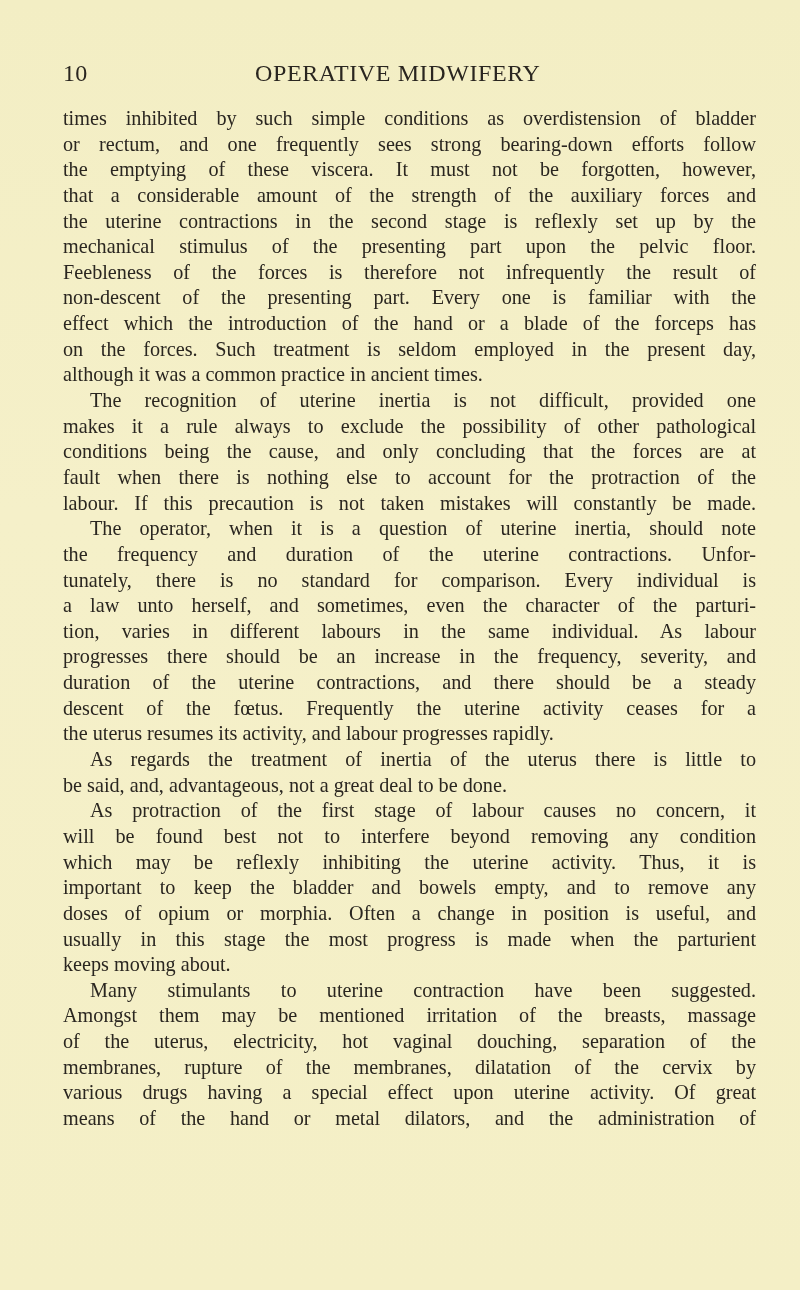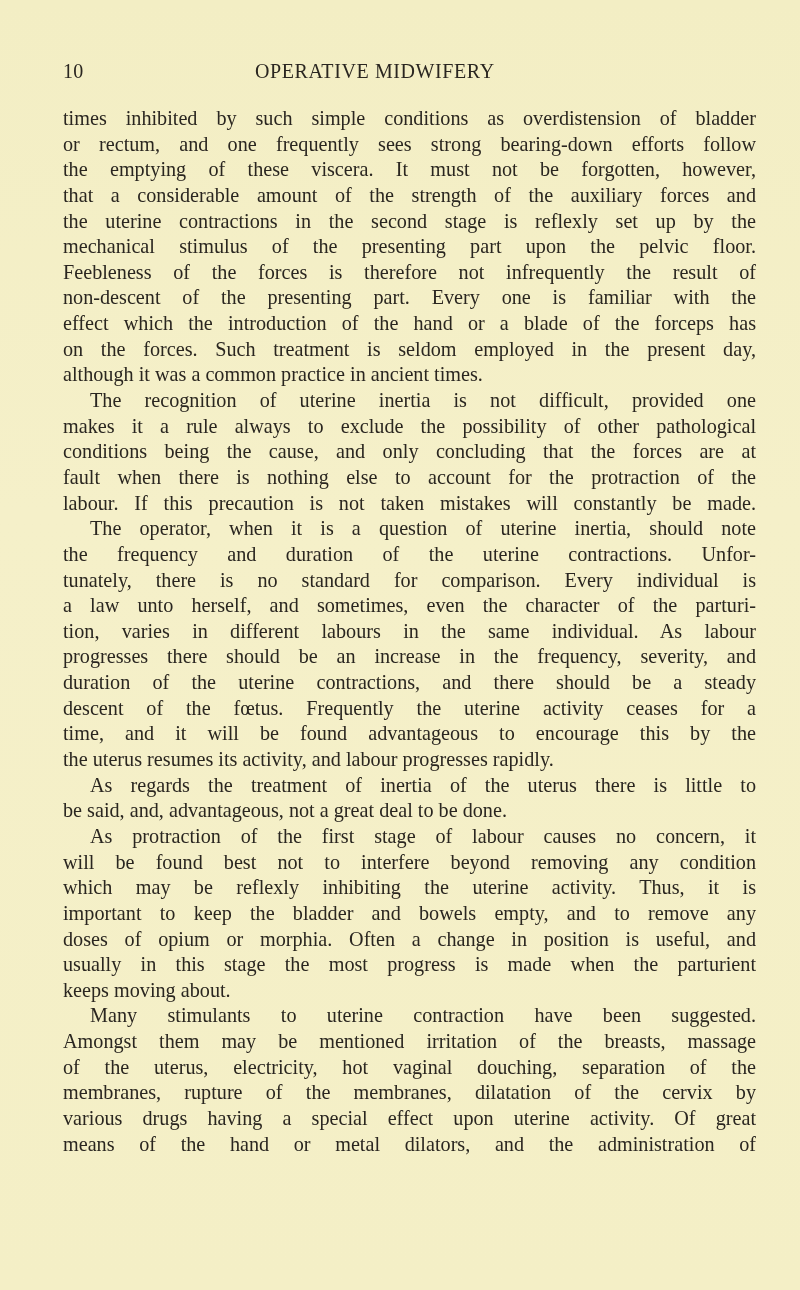--- a/index.html
+++ b/index.html
@@ -18,21 +18,21 @@
     left: 63px;
     top: 0;
     width: 693px;
   }
   .running-head {
     position: absolute;
     top: 60px;
     left: 0;
     width: 693px;
     height: 28px;
-    font-size: 20px;
+    font-size: 24px;
     letter-spacing: 0.3px;
   }
   .page-number {
     position: absolute;
     left: 0;
     top: 0;
   }
   .running-title {
     position: absolute;
     left: 192px;
@@ -90,21 +90,20 @@
     <span class="line">labour.  If this precaution is not taken mistakes will constantly be made.</span>
 
     <span class="line indent">The operator, when it is a question of uterine inertia, should note</span>
     <span class="line">the frequency and duration of the uterine contractions.  Unfor-</span>
     <span class="line">tunately, there is no standard for comparison.  Every individual is</span>
     <span class="line">a law unto herself, and sometimes, even the character of the parturi-</span>
     <span class="line">tion, varies in different labours in the same individual.  As labour</span>
     <span class="line">progresses there should be an increase in the frequency, severity, and</span>
     <span class="line">duration of the uterine contractions, and there should be a steady</span>
     <span class="line">descent of the fœtus.  Frequently the uterine activity ceases for a</span>
-    <span class="line">time, and it will be found advantageous to encourage this by the</span>
     <span class="line last">the uterus resumes its activity, and labour progresses rapidly.</span>
 
     <span class="line indent">As regards the treatment of inertia of the uterus there is little to</span>
     <span class="line last">be said, and, advantageous, not a great deal to be done.</span>
 
     <span class="line indent">As protraction of the first stage of labour causes no concern, it</span>
     <span class="line">will be found best not to interfere beyond removing any condition</span>
     <span class="line">which may be reflexly inhibiting the uterine activity.  Thus, it is</span>
     <span class="line">important to keep the bladder and bowels empty, and to remove any</span>
     <span class="line">doses of opium or morphia.  Often a change in position is useful, and</span>

